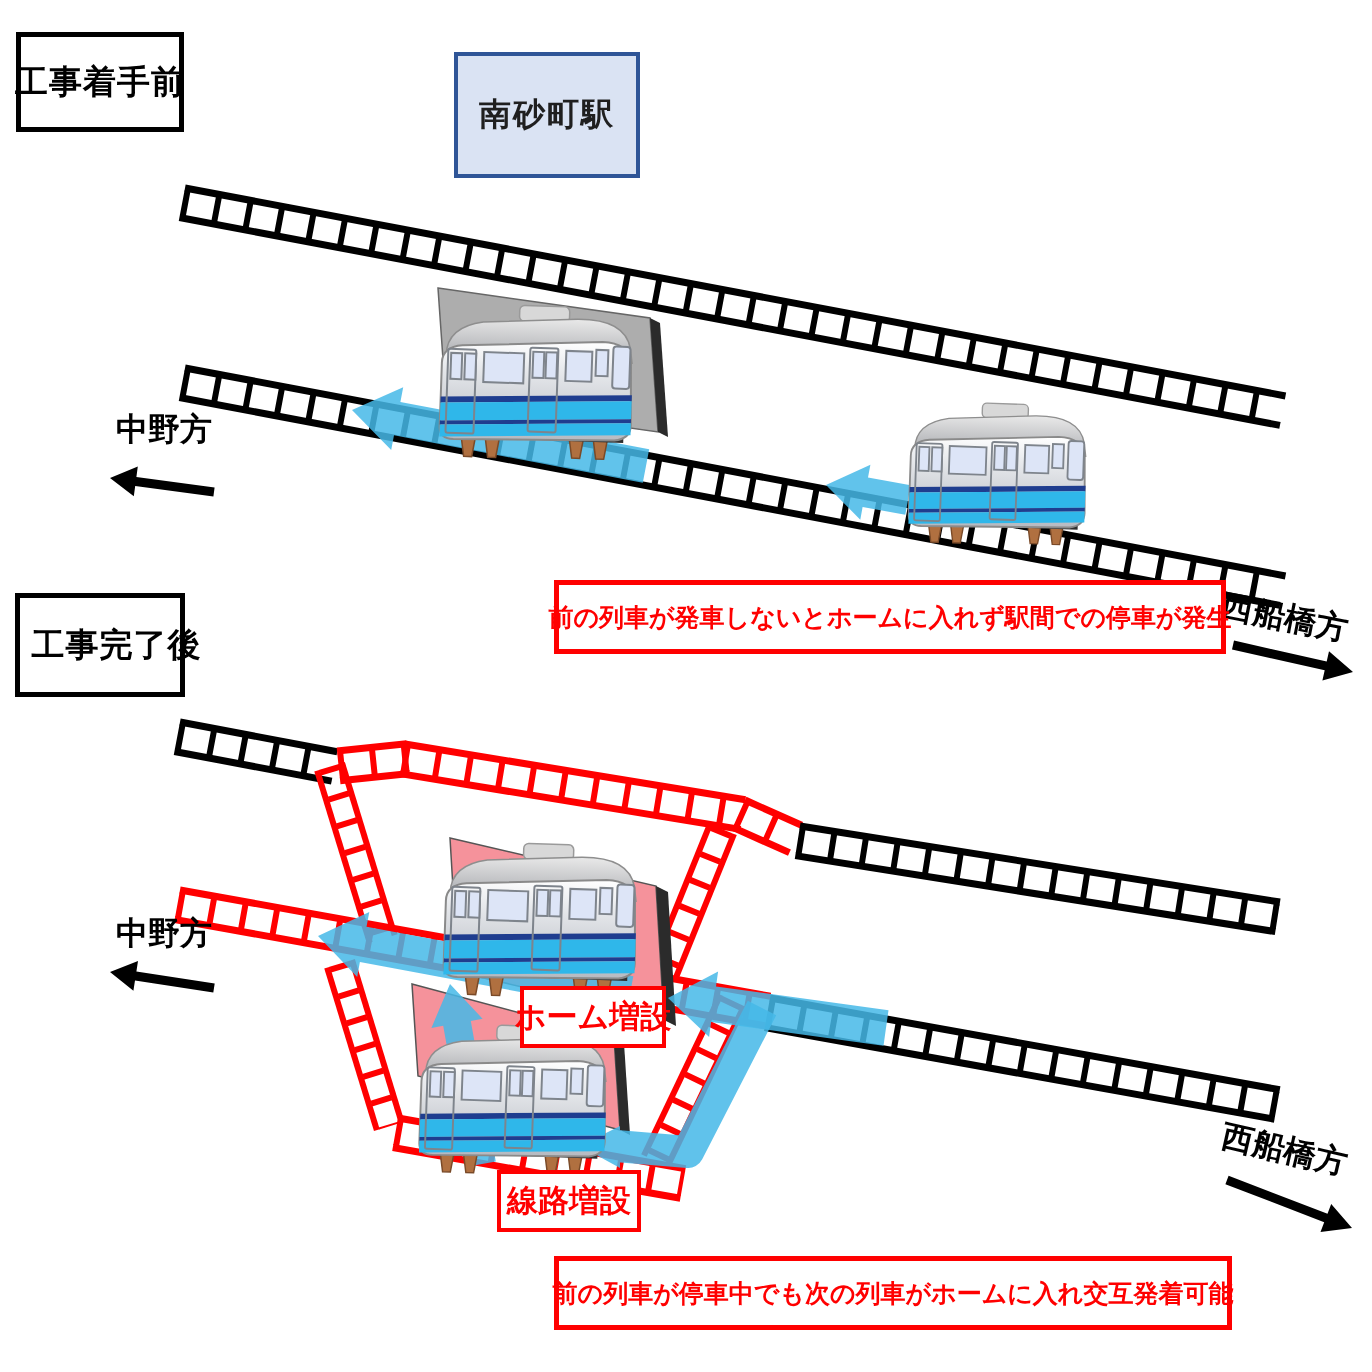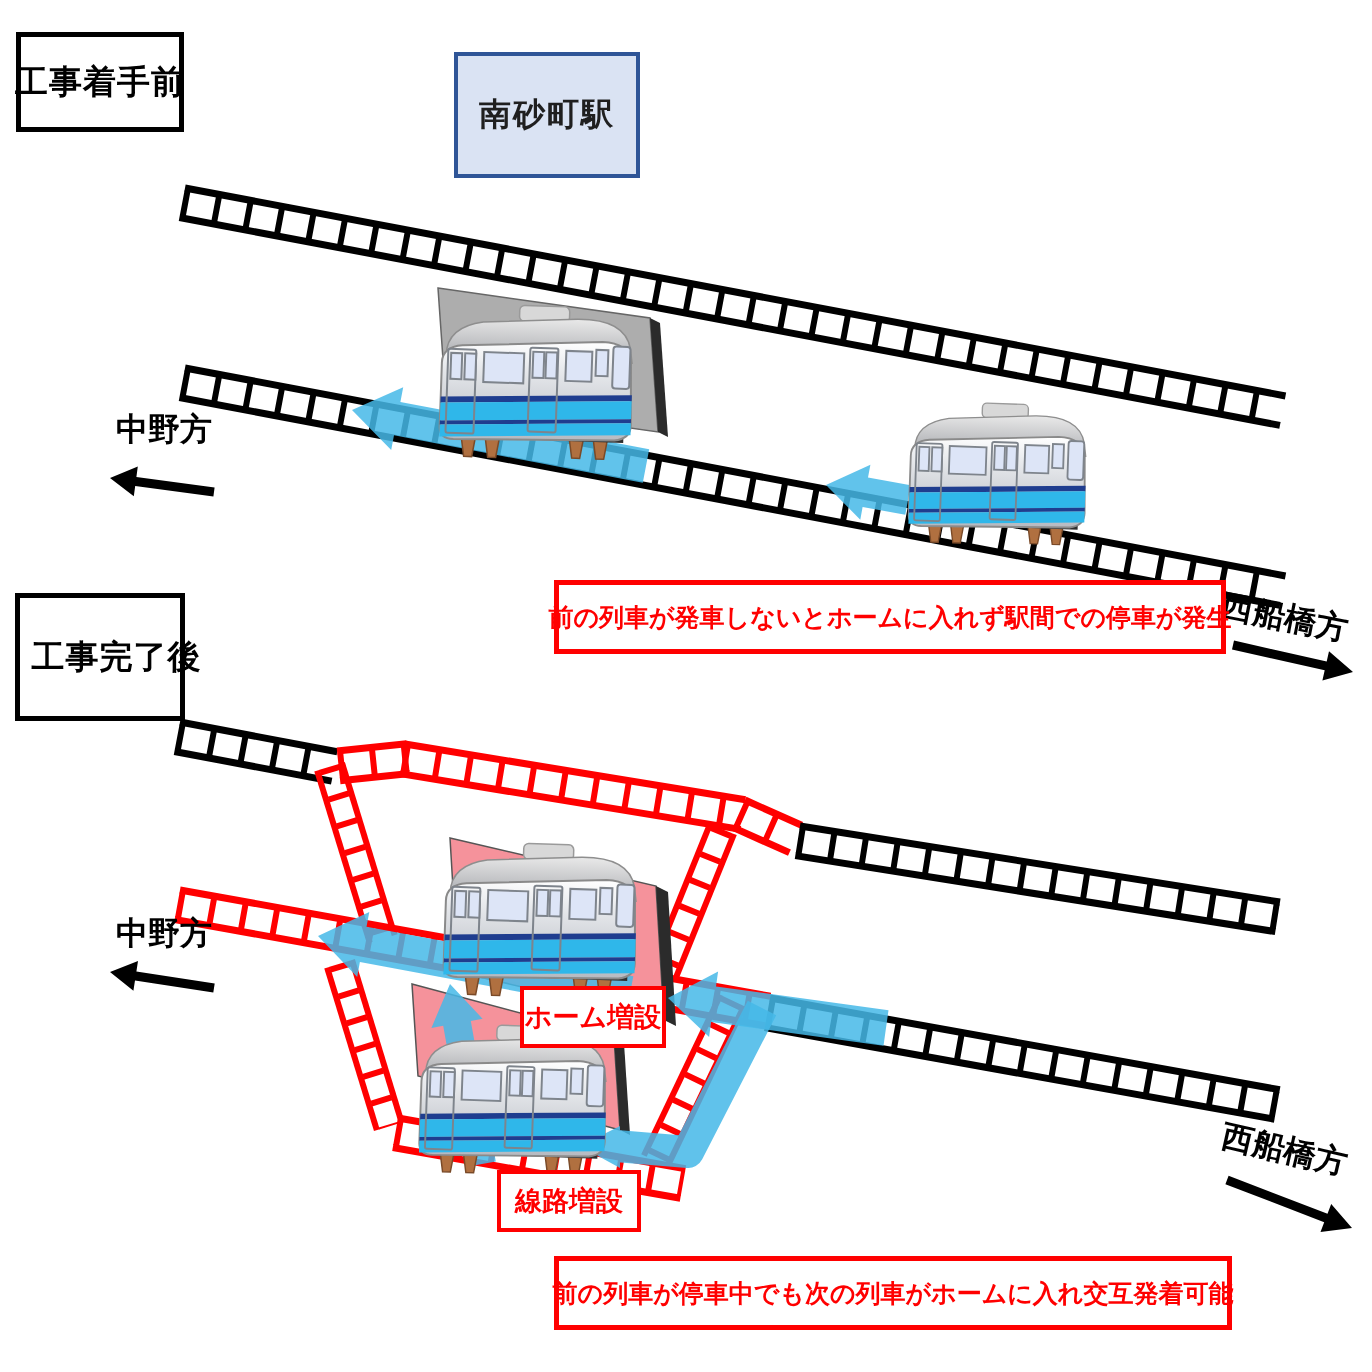--- a/index.html
+++ b/index.html
@@ -16,21 +16,21 @@
   .station-box{
     background:var(--c-station_box_bg,#DAE3F3);border:4px solid var(--c-station_box_border,#2F5597);
     font-size:32px;font-weight:700;color:#1f1f1f;letter-spacing:2px;white-space:nowrap;
   }
   .note-box{
     background:#ffffff;border:5px solid var(--c-note_red,#FF0000);
     color:var(--c-note_red,#FF0000);font-size:25px;font-weight:700;white-space:nowrap;
   }
   .tag-box{
     background:#ffffff;border:4px solid var(--c-note_red,#FF0000);
-    color:var(--c-note_red,#FF0000);font-size:27px;font-weight:700;white-space:nowrap;z-index:5;
+    color:var(--c-note_red,#FF0000);font-size:31px;font-weight:700;white-space:nowrap;z-index:5;
   }
   .dir-label{
     position:absolute;font-size:32px;font-weight:700;color:#000;white-space:nowrap;
     transform-origin:left center;
   }
 </style>
 </head>
 <body>
 
 <div class="canvas">
@@ -203,21 +203,21 @@
     <span>南砂町駅</span>
   </div>
 
   <div class="dir-label" style="left:116px;top:408px;">中野方</div>
   <div class="dir-label" style="left:1222px;top:584px;transform:rotate(11deg);">西船橋方</div>
 
   <div class="ovl note-box" style="left:554px;top:580px;width:672px;height:74px;">
     <span>前の列車が発車しないとホームに入れず駅間での停車が発生</span>
   </div>
 
-  <div class="ovl label-box" style="left:15px;top:593px;width:170px;height:128px;padding-left:33px;">
+  <div class="ovl label-box" style="left:15px;top:593px;width:170px;height:104px;padding-left:33px;">
     <span>工事完了後</span>
   </div>
 
   <div class="dir-label" style="left:116px;top:912px;">中野方</div>
   <div class="dir-label" style="left:1222px;top:1114px;transform:rotate(13deg);">西船橋方</div>
 
   <div class="ovl tag-box" style="left:520px;top:986px;width:146px;height:62px;">
     <span>ホーム増設</span>
   </div>
 

